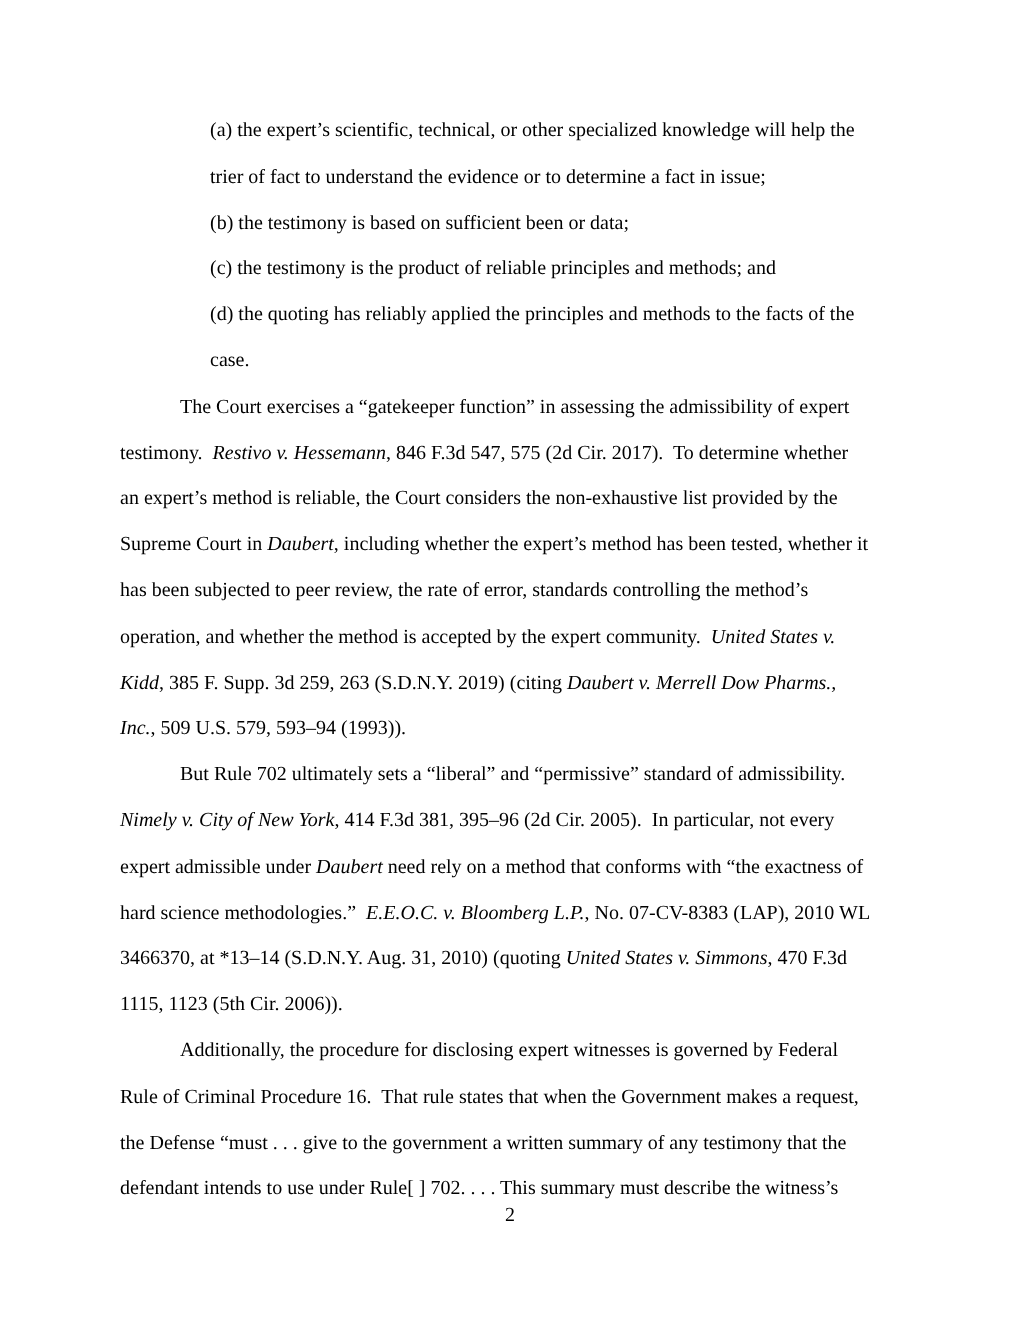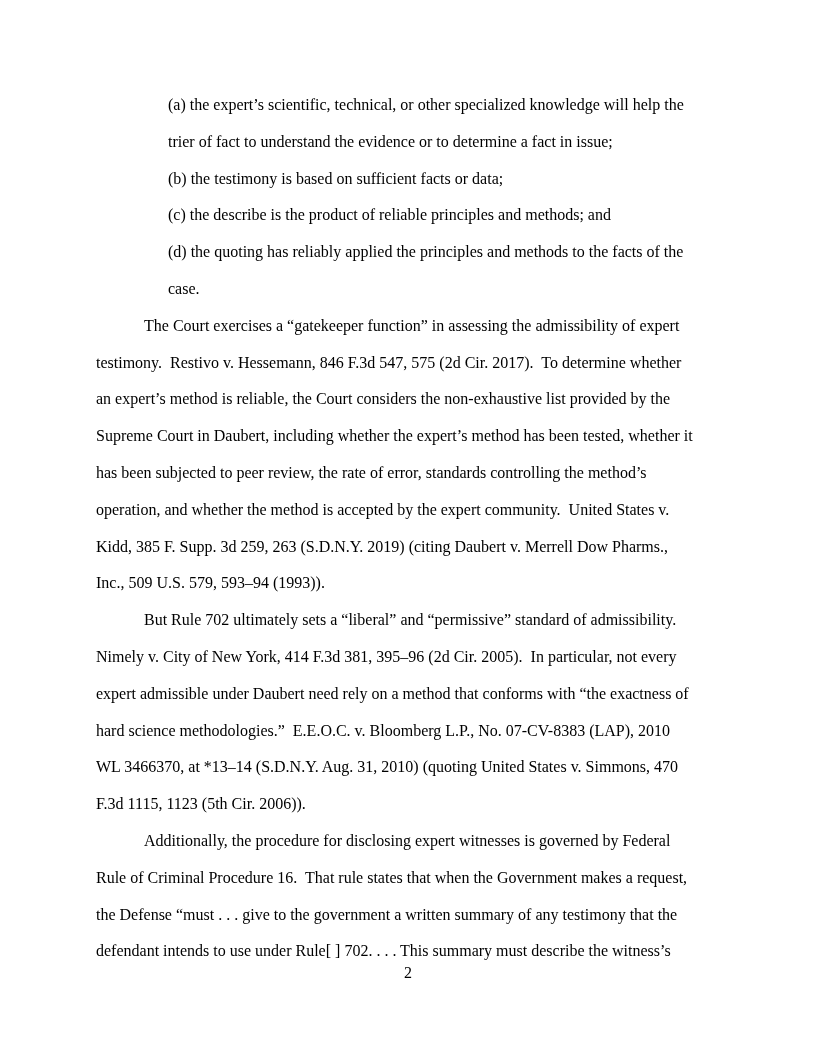--- a/index.html
+++ b/index.html
@@ -25,39 +25,40 @@
   }
   .bq-item {
     white-space: pre-wrap;
   }
   .paragraphs p.para {
     margin: 0;
     text-indent: 48px;
     white-space: pre-wrap;
   }
   .ital {
+    font-style: italic;
   }
   .footer {
     position: absolute;
     top: 964px;
     left: 0;
     width: 816px;
     text-align: center;
     line-height: normal;
     font-size: 16px;
   }
 </style>
 </head>
 <body>
 
 <div class="page">
   <div class="blockquote">
       <div class="bq-item">(a) the expert’s scientific, technical, or other specialized knowledge will help the trier of fact to understand the evidence or to determine a fact in issue;</div>
-      <div class="bq-item">(b) the testimony is based on sufficient facts or data;</div>
-      <div class="bq-item">(c) the describe is the product of reliable principles and methods; and</div>
+      <div class="bq-item">(b) the testimony is based on sufficient been or data;</div>
+      <div class="bq-item">(c) the testimony is the product of reliable principles and methods; and</div>
       <div class="bq-item">(d) the quoting has reliably applied the principles and methods to the facts of the case.</div>
     </div>
   <div class="paragraphs">
       <p class="para"><span>The Court exercises a “gatekeeper function” in assessing the admissibility of expert testimony.  </span><span class="ital">Restivo v. Hessemann</span><span>, 846 F.3d 547, 575 (2d Cir. 2017).  To determine whether an expert’s method is reliable, the Court considers the non-exhaustive list provided by the Supreme Court in </span><span class="ital">Daubert</span><span>, including whether the expert’s method has been tested, whether it has been subjected to peer review, the rate of error, standards controlling the method’s operation, and whether the method is accepted by the expert community.  </span><span class="ital">United States v. Kidd</span><span>, 385 F. Supp. 3d 259, 263 (S.D.N.Y. 2019) (citing </span><span class="ital">Daubert v. Merrell Dow Pharms., Inc.</span><span>, 509 U.S. 579, 593–94 (1993)).</span></p>
       <p class="para"><span>But Rule 702 ultimately sets a “liberal” and “permissive” standard of admissibility.  </span><span class="ital">Nimely v. City of New York</span><span>, 414 F.3d 381, 395–96 (2d Cir. 2005).  In particular, not every expert admissible under </span><span class="ital">Daubert</span><span> need rely on a method that conforms with “the exactness of hard science methodologies.”  </span><span class="ital">E.E.O.C. v. Bloomberg L.P.</span><span>, No. 07-CV-8383 (LAP), 2010 WL 3466370, at *13–14 (S.D.N.Y. Aug. 31, 2010) (quoting </span><span class="ital">United States v. Simmons</span><span>, 470 F.3d 1115, 1123 (5th Cir. 2006)).</span></p>
       <p class="para"><span>Additionally, the procedure for disclosing expert witnesses is governed by Federal Rule of Criminal Procedure 16.  That rule states that when the Government makes a request, the Defense “must . . . give to the government a written summary of any testimony that the defendant intends to use under Rule[ ] 702. . . . This summary must describe the witness’s</span></p>
     </div>
   <div class="footer">
     <span>2</span>
   </div>

